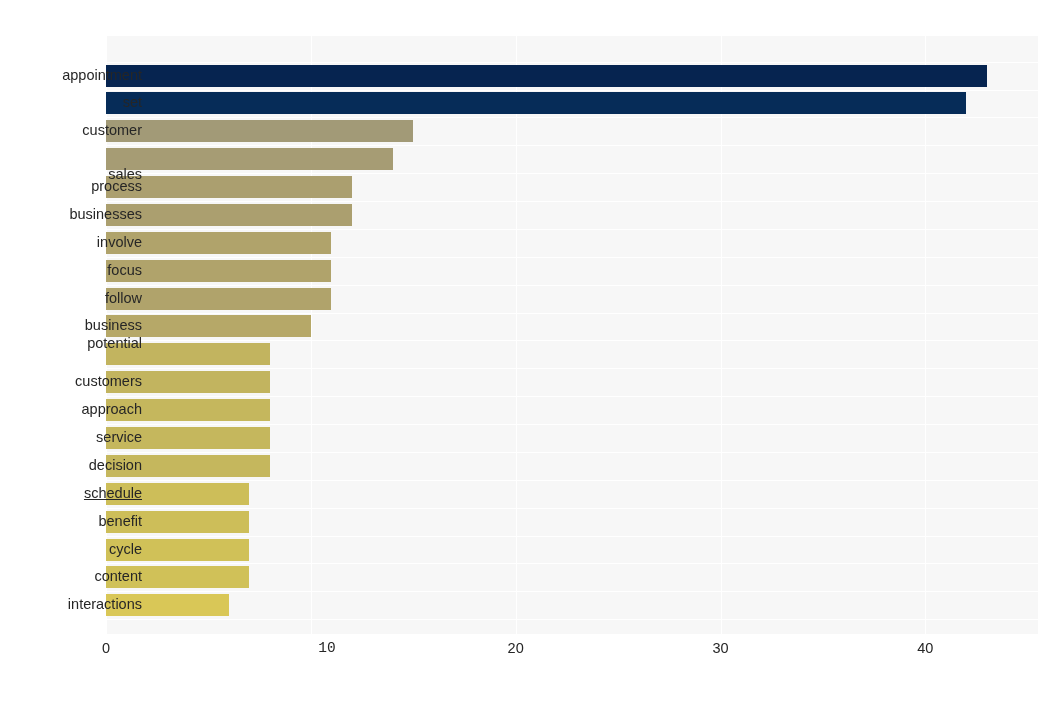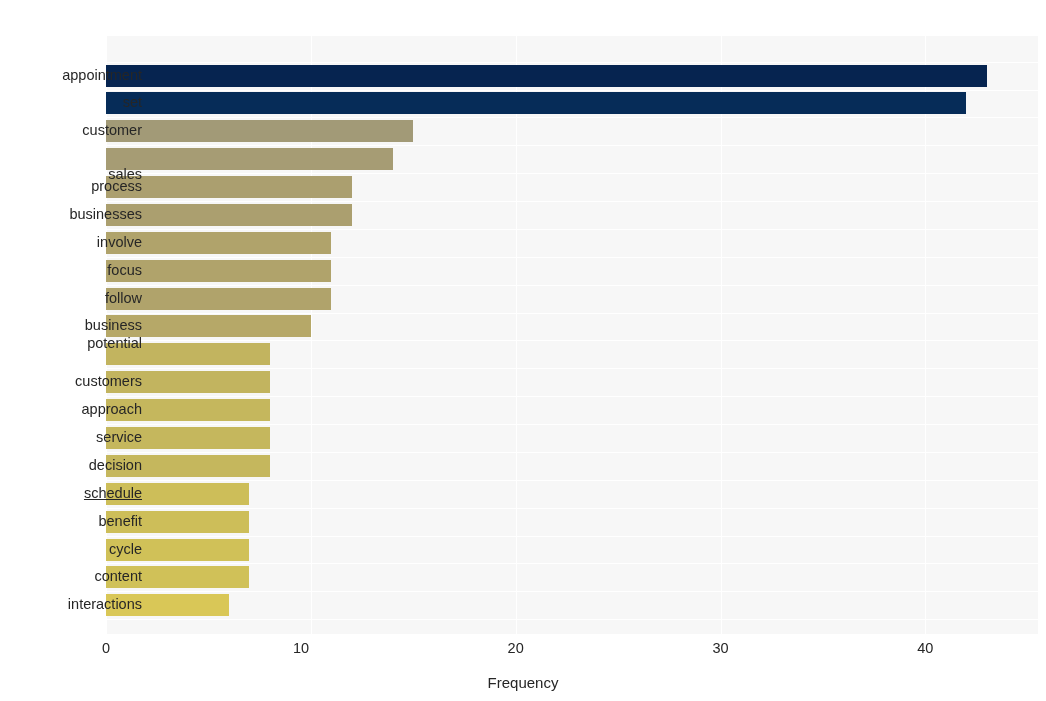--- a/index.html
+++ b/index.html
@@ -233,21 +233,20 @@
       <div class="ylabel" style="top: 420.891px;">decision</div>
       <div class="ylabel" style="top: 448.77px; text-decoration: underline;">schedule</div>
       <div class="ylabel" style="top: 476.648px;">benefit</div>
       <div class="ylabel" style="top: 504.527px;">cycle</div>
       <div class="ylabel" style="top: 532.406px;">content</div>
       <div class="ylabel" style="top: 560.285px;">interactions</div>
     </div>
 
   <div id="xlabels-layer">
       <div class="xlabel" style="left: 106px;">0</div>
-      <div class="xlabel" style="left: 301px;">10</div>
+      <div class="xlabel" style="left: 327px; font-family: Liberation Mono, monospace;">10</div>
       <div class="xlabel" style="left: 515.67px;">20</div>
       <div class="xlabel" style="left: 720.505px;">30</div>
       <div class="xlabel" style="left: 925.341px;">40</div>
     </div>
 
-  <div id="xaxis-title">Frequency</div>
 
 </div>
 
 </body></html>

